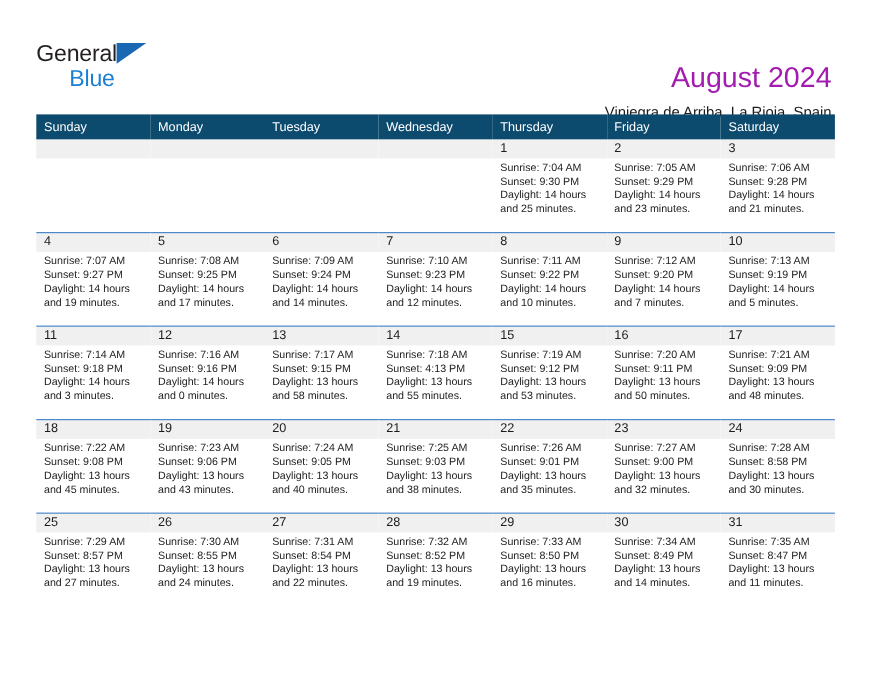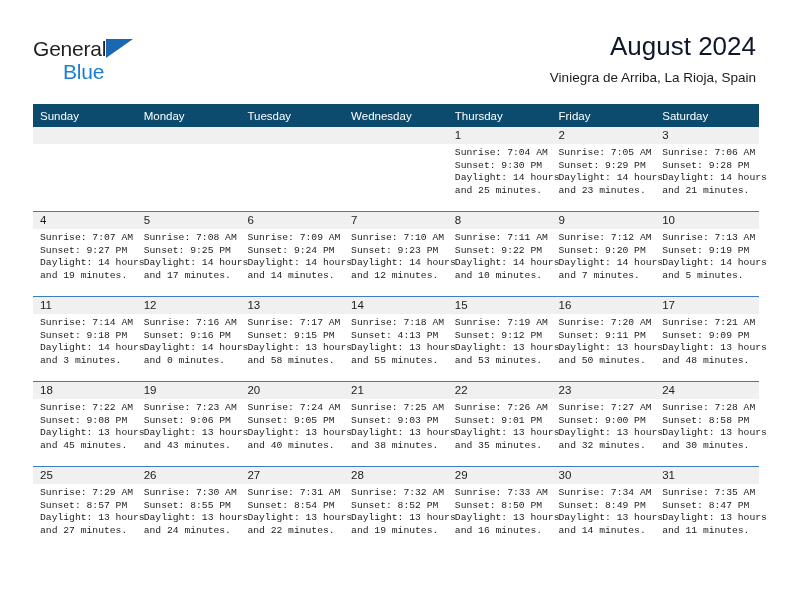--- a/index.html
+++ b/index.html
@@ -70,23 +70,24 @@
   }
 
   .title-block {
     position: absolute;
     right: 36px;
     top: 30px;
     text-align: right;
   }
   .cal-title {
     font-size: 26px;
-    color: #0f172a;
+    color: #a21caf;
     line-height: 32px;
     white-space: nowrap;
+    margin-top: 24px;
   }
   .cal-subtitle {
     margin-top: 7px;
     font-size: 13.5px;
     color: #1c1c1c;
     line-height: 17px;
     white-space: nowrap;
     margin-left: 44px;
   }
 
@@ -129,21 +130,20 @@
     color: #1c1c1c;
   }
   .daynum-band.empty {
     color: transparent;
   }
   .cell-body {
     padding: 3px 5px 0 7px;
     font-size: 9.7px;
     line-height: 12.6px;
     color: #1c1c1c;
-    font-family: Liberation Mono, monospace;
   }
   .cell-body div {
     white-space: nowrap;
   }
   .cell-empty .cell-body { visibility: hidden; }
 </style>
 </head>
 <body>
 
 <div class="page">

